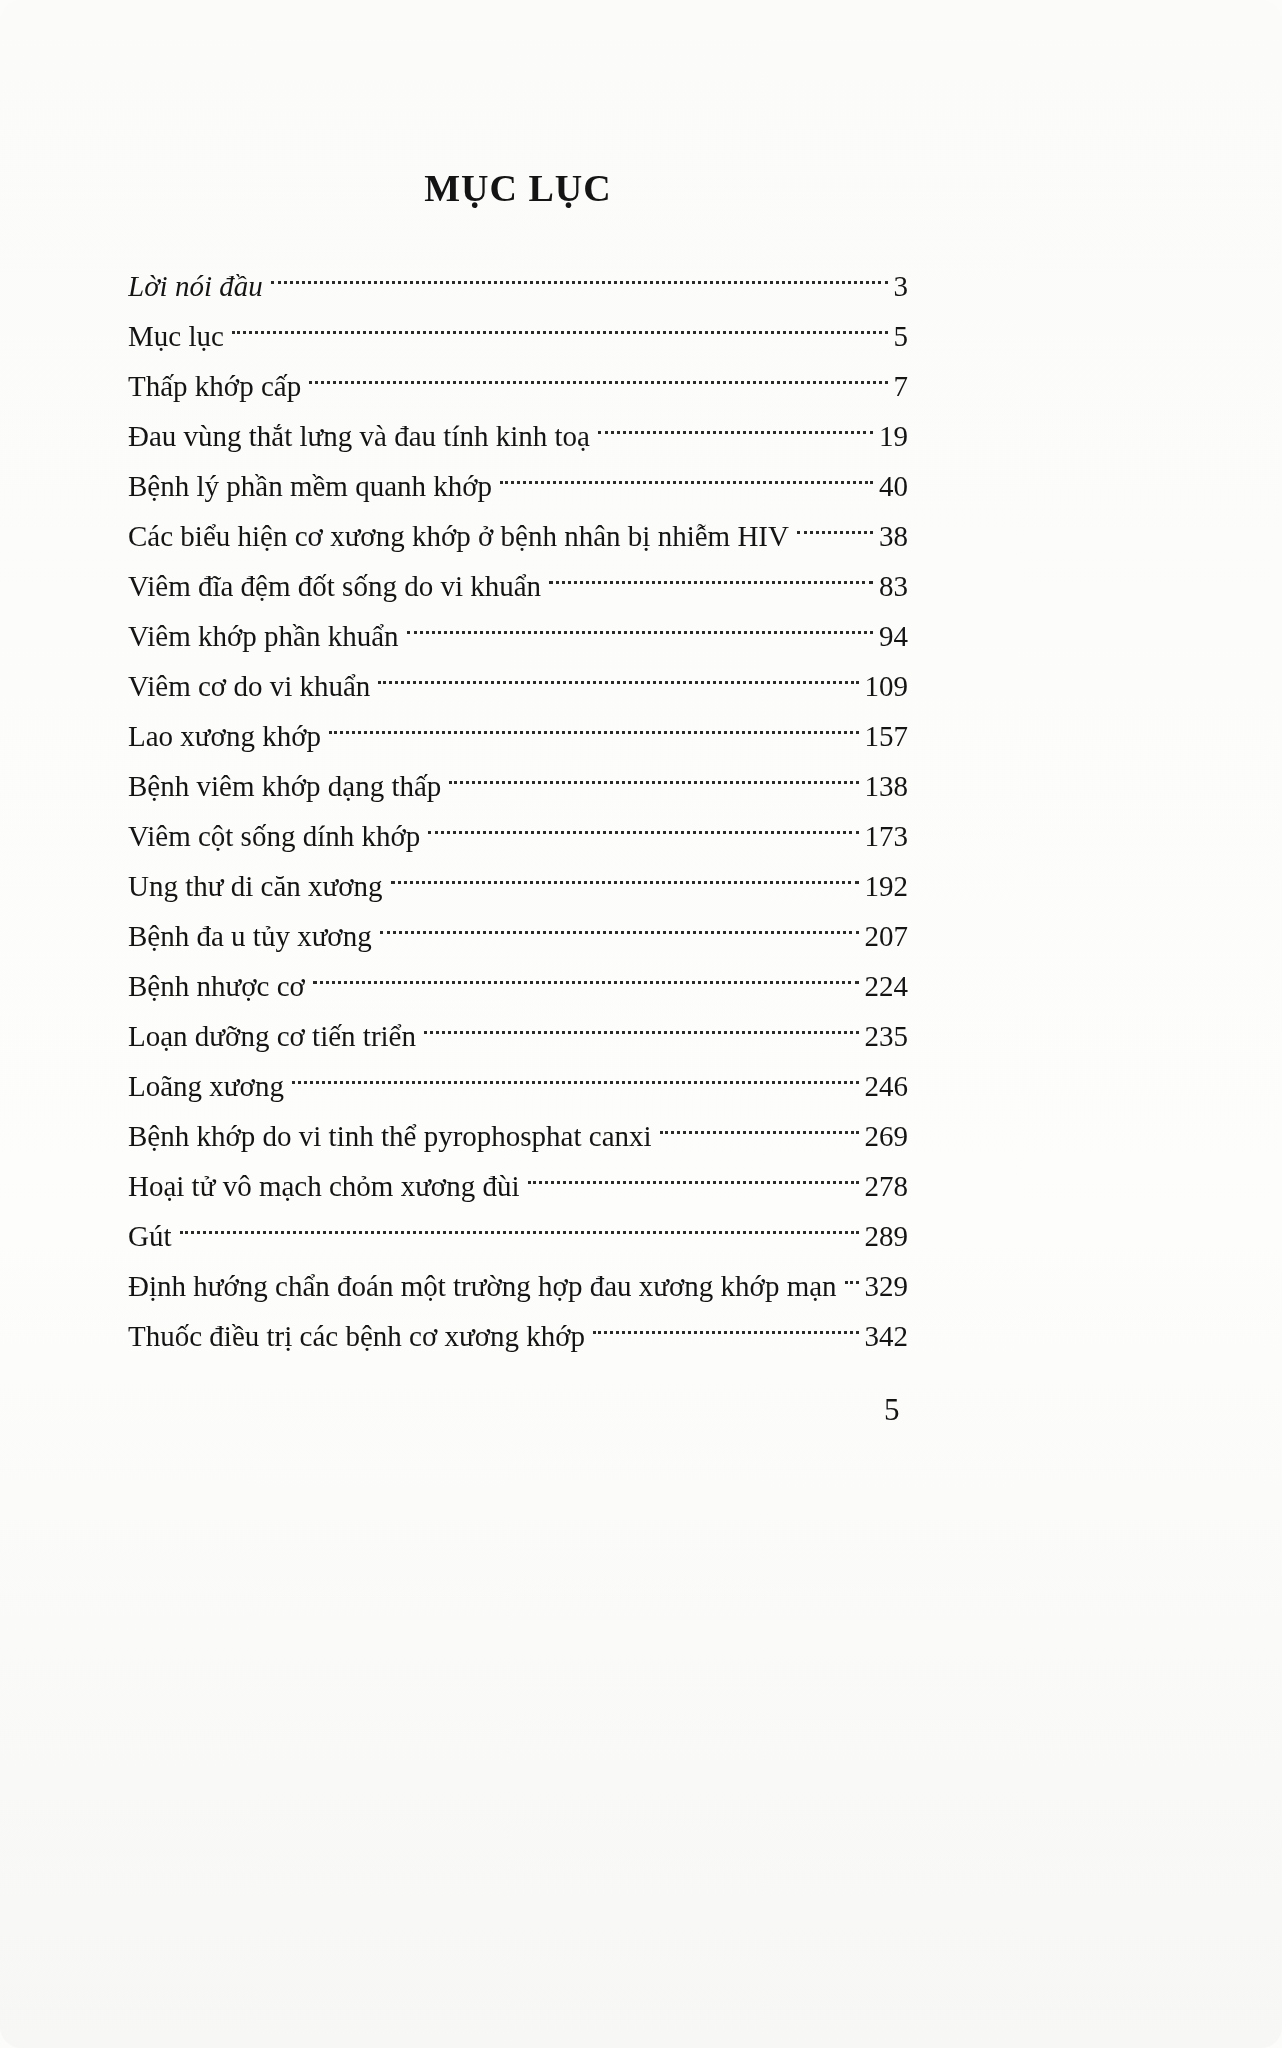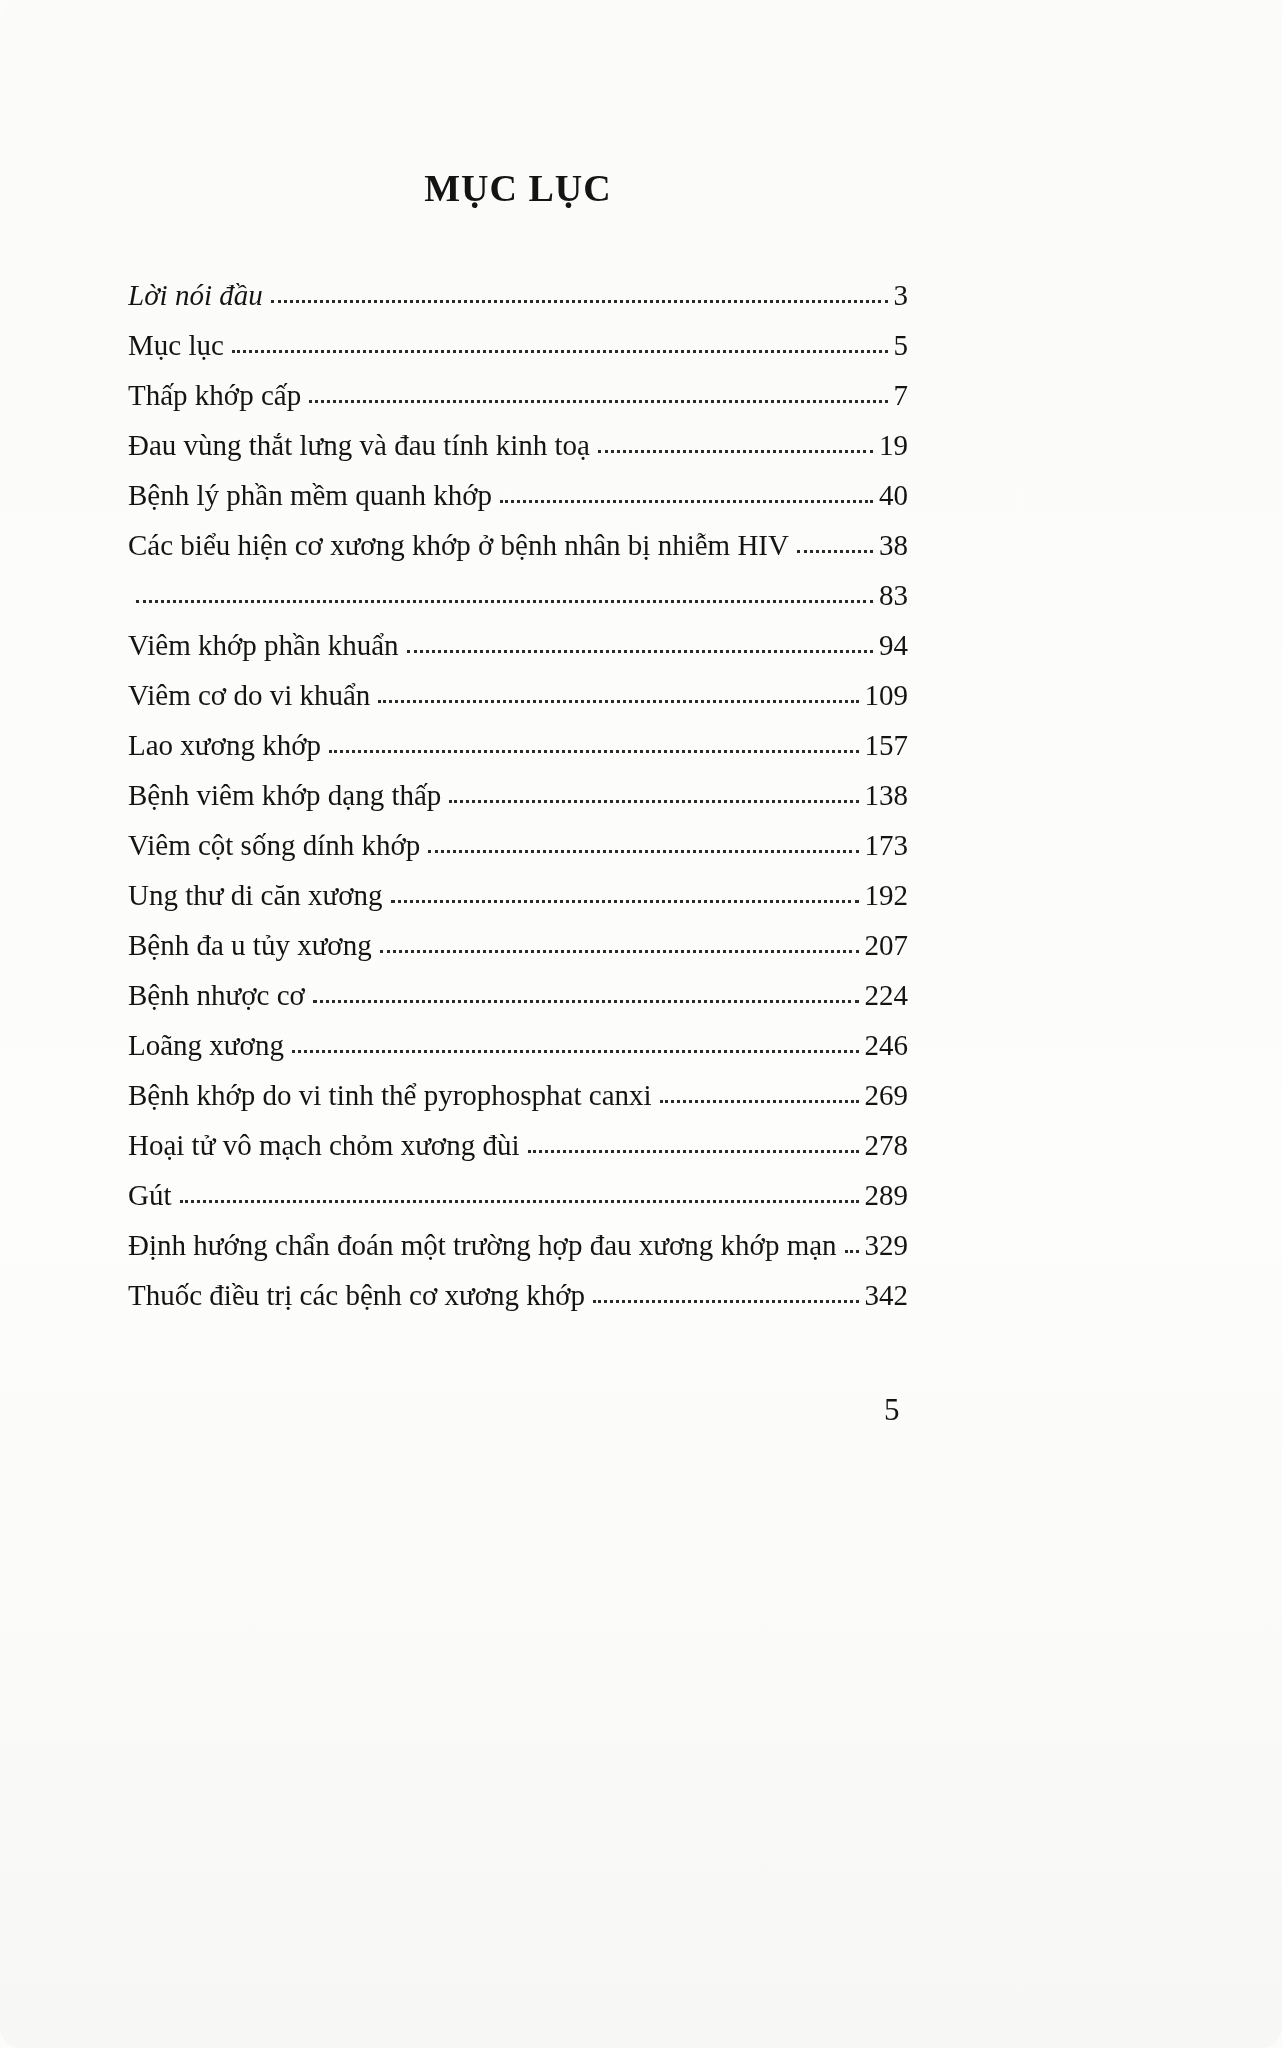--- a/index.html
+++ b/index.html
@@ -33,21 +33,21 @@
     letter-spacing: 1px;
   }
   .toc-list {
     position: absolute;
     top: 262px;
     left: 128px;
     width: 780px;
   }
   .toc-row {
     display: flex;
-    align-items: flex-end;
+    align-items: center;
     height: 50px;
     font-size: 29px;
     line-height: 1.1;
   }
   .toc-row.italic .toc-label {
     font-style: italic;
   }
   .toc-label {
     white-space: nowrap;
     flex: 0 1 auto;
@@ -108,20 +108,21 @@
     <span class="toc-page">40</span>
   </div>
 
   <div class="toc-row">
     <span class="toc-label">Các biểu hiện cơ xương khớp ở bệnh nhân bị nhiễm HIV</span>
     <span class="toc-leader"></span>
     <span class="toc-page">38</span>
   </div>
 
   <div class="toc-row">
+    <span class="toc-label">Viêm đĩa đệm đốt sống do vi khuẩn</span>
     <span class="toc-leader"></span>
     <span class="toc-page">83</span>
   </div>
 
   <div class="toc-row">
     <span class="toc-label">Viêm khớp phần khuẩn</span>
     <span class="toc-leader"></span>
     <span class="toc-page">94</span>
   </div>
 
@@ -160,20 +161,25 @@
     <span class="toc-leader"></span>
     <span class="toc-page">207</span>
   </div>
 
   <div class="toc-row">
     <span class="toc-label">Bệnh nhược cơ</span>
     <span class="toc-leader"></span>
     <span class="toc-page">224</span>
   </div>
 
+  <div class="toc-row">
+    <span class="toc-label">Loạn dưỡng cơ tiến triển</span>
+    <span class="toc-leader"></span>
+    <span class="toc-page">235</span>
+  </div>
 
   <div class="toc-row">
     <span class="toc-label">Loãng xương</span>
     <span class="toc-leader"></span>
     <span class="toc-page">246</span>
   </div>
 
   <div class="toc-row">
     <span class="toc-label">Bệnh khớp do vi tinh thể pyrophosphat canxi</span>
     <span class="toc-leader"></span>

